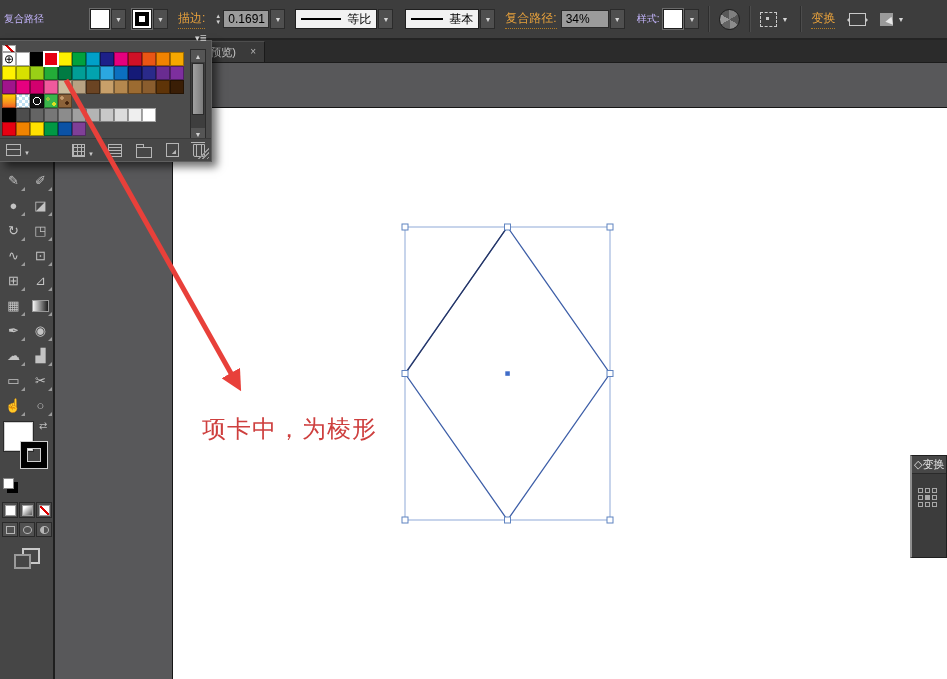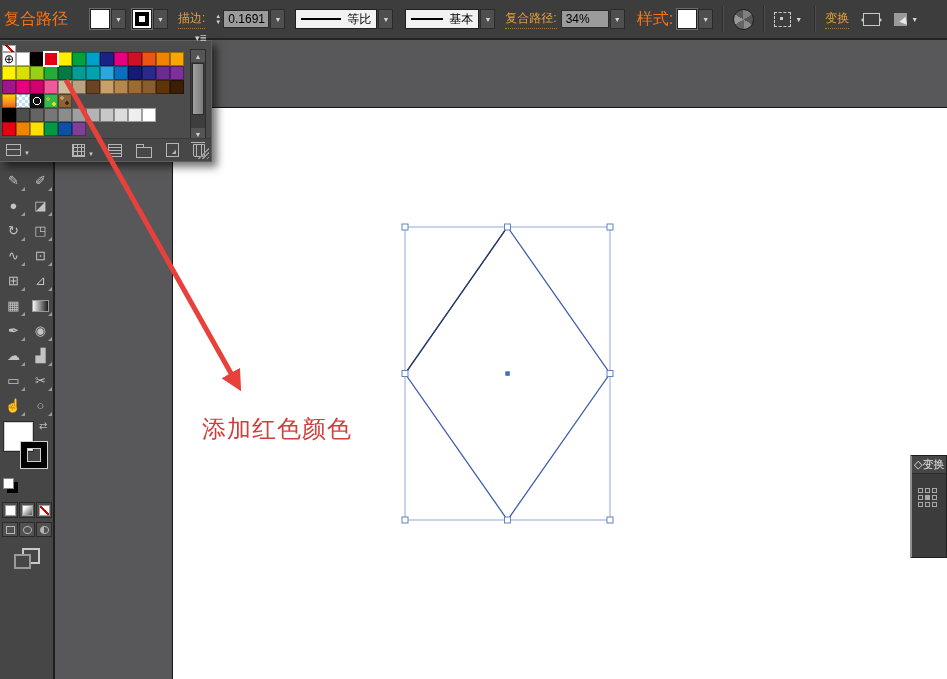--- a/index.html
+++ b/index.html
@@ -4,21 +4,21 @@
 <style>
   html,body{margin:0;padding:0;}
   body{width:947px;height:679px;overflow:hidden;background:#58585a;
        font-family:"Liberation Sans",sans-serif;position:relative;}
   #app{position:absolute;inset:0;}
 
   
   .topbar{position:absolute;left:0;top:0;width:947px;height:40px;background:#3d3d3d;
           border-bottom:2px solid #242424;display:flex;align-items:center;z-index:10;
           padding-left:4px;box-sizing:border-box;}
-  .tb-label{color:#f97316;font-size:16px;white-space:nowrap;}
+  .tb-label{color:#c4b5fd;font-size:10px;white-space:nowrap;}
   .tb-ctx{width:86px;}
   .tb-accent{color:#e7a13c;font-size:12px;border-bottom:1px dotted #b27b23;padding-bottom:1px;
              white-space:nowrap;margin:0 4px 0 10px;}
   .swatchbtn{width:18px;height:18px;background:#fff;border:1px solid #1f1f1f;
              box-shadow:0 0 0 1px #6a6a6a;}
   .swatchbtn.stroke{background:#fff;position:relative;}
   .swatchbtn.stroke::after{content:"";position:absolute;inset:2px;border:4px solid #000;}
   .caretbtn{width:13px;height:18px;background:#4f4f4f;border:1px solid #2b2b2b;color:#d6d6d6;
             font-size:7px;display:flex;align-items:center;justify-content:center;margin-left:1px;}
   .stepper{display:flex;flex-direction:column;margin-left:4px;}
@@ -156,21 +156,21 @@
   .overlay{position:absolute;left:0;top:0;z-index:30;pointer-events:none;}
 </style>
 </head>
 <body>
 
 <div id="app">
 
   <div class="artboard"></div>
 
   <div class="annotation">
-    <div>添加红色颜色</div>
+    <div>项卡中，为棱形</div>
   </div>
 
   <div class="topbar">
     <span class="tb-label tb-ctx">复合路径</span>
     <div class="swatchbtn"></div>
     <div class="caretbtn">▼</div>
     <span style="width:6px"></span>
     <div class="swatchbtn stroke"></div>
     <div class="caretbtn">▼</div>
     <span class="tb-accent">描边:</span>
@@ -206,20 +206,26 @@
     <div class="caretbtn" style="background:none;border:none">▼</div>
     <div class="sep"></div>
     <span class="tb-accent" style="margin-left:0">变换</span>
     <span style="width:10px"></span>
     <div class="alignico"></div>
     <span style="width:14px"></span>
     <div class="selsim"></div>
     <div class="caretbtn" style="background:none;border:none">▼</div>
   </div>
 
+  <div class="tabbar">
+    <div class="doctab">
+      <span>预览)</span>
+      <span class="tabclose">×</span>
+    </div>
+  </div>
 
   <div class="toolspanel">
     <div class="toolgrid" id="toolgrid">
         <div class="tool">
           <span class="tglyph">✎</span>
         </div>
         <div class="tool">
           <span class="tglyph">✐</span>
         </div>
         <div class="tool">

